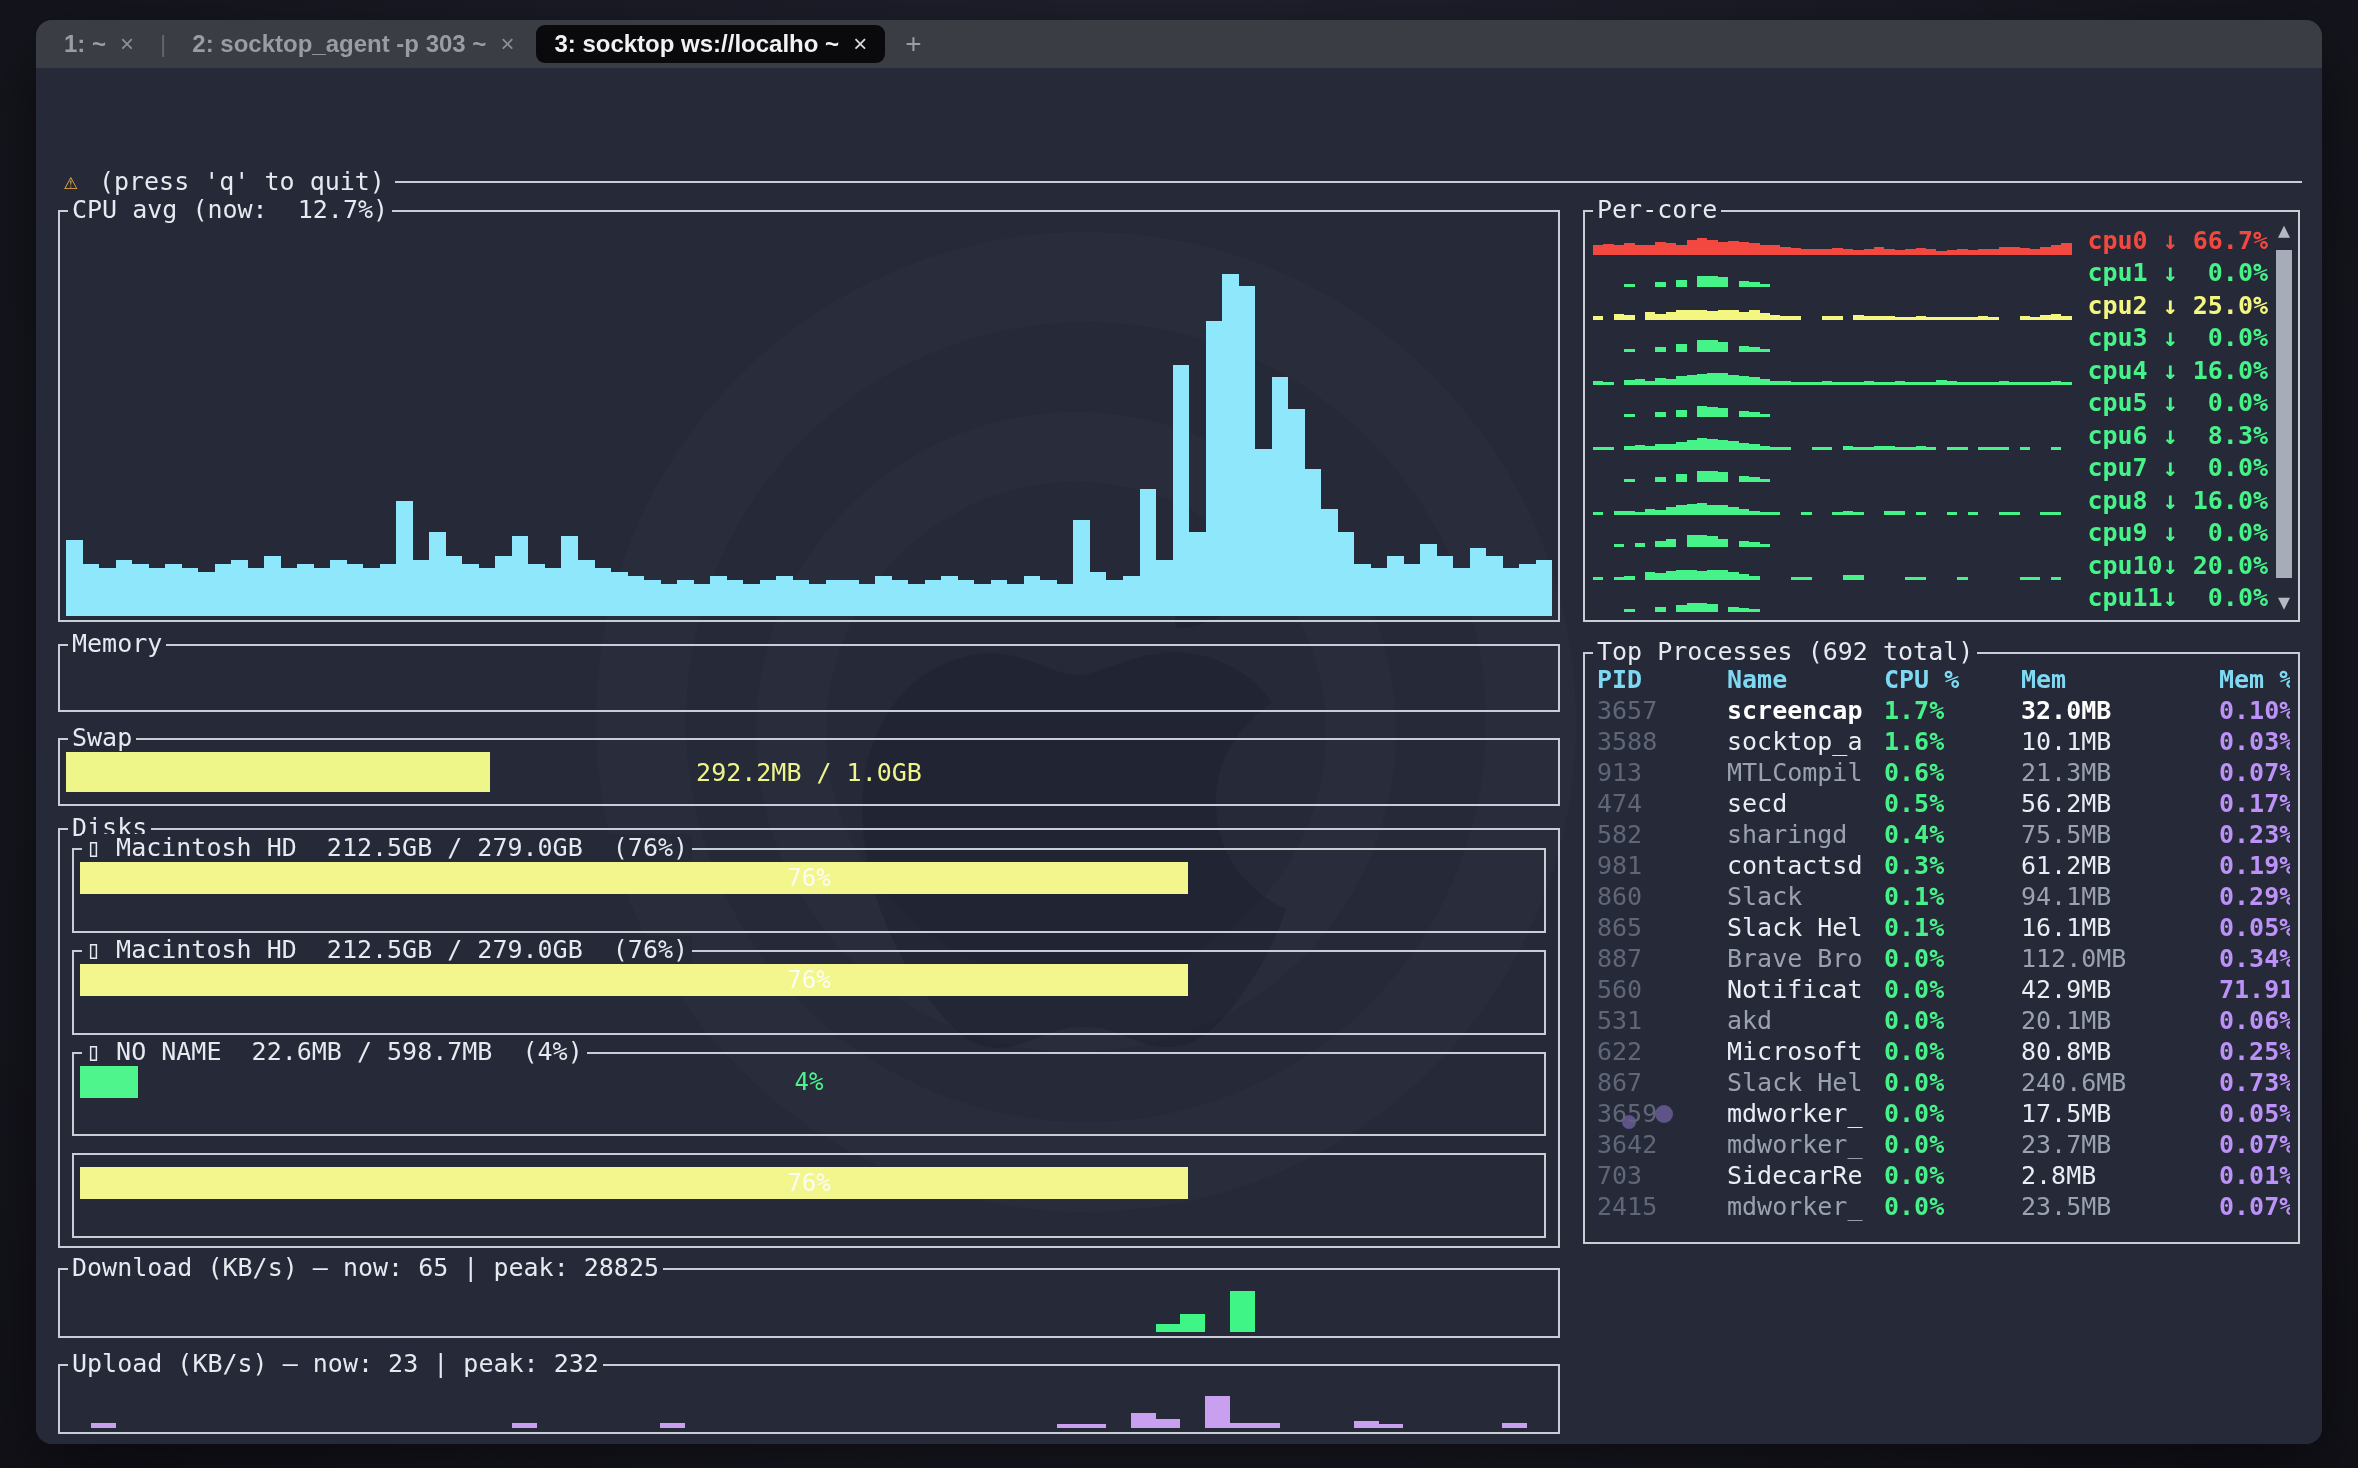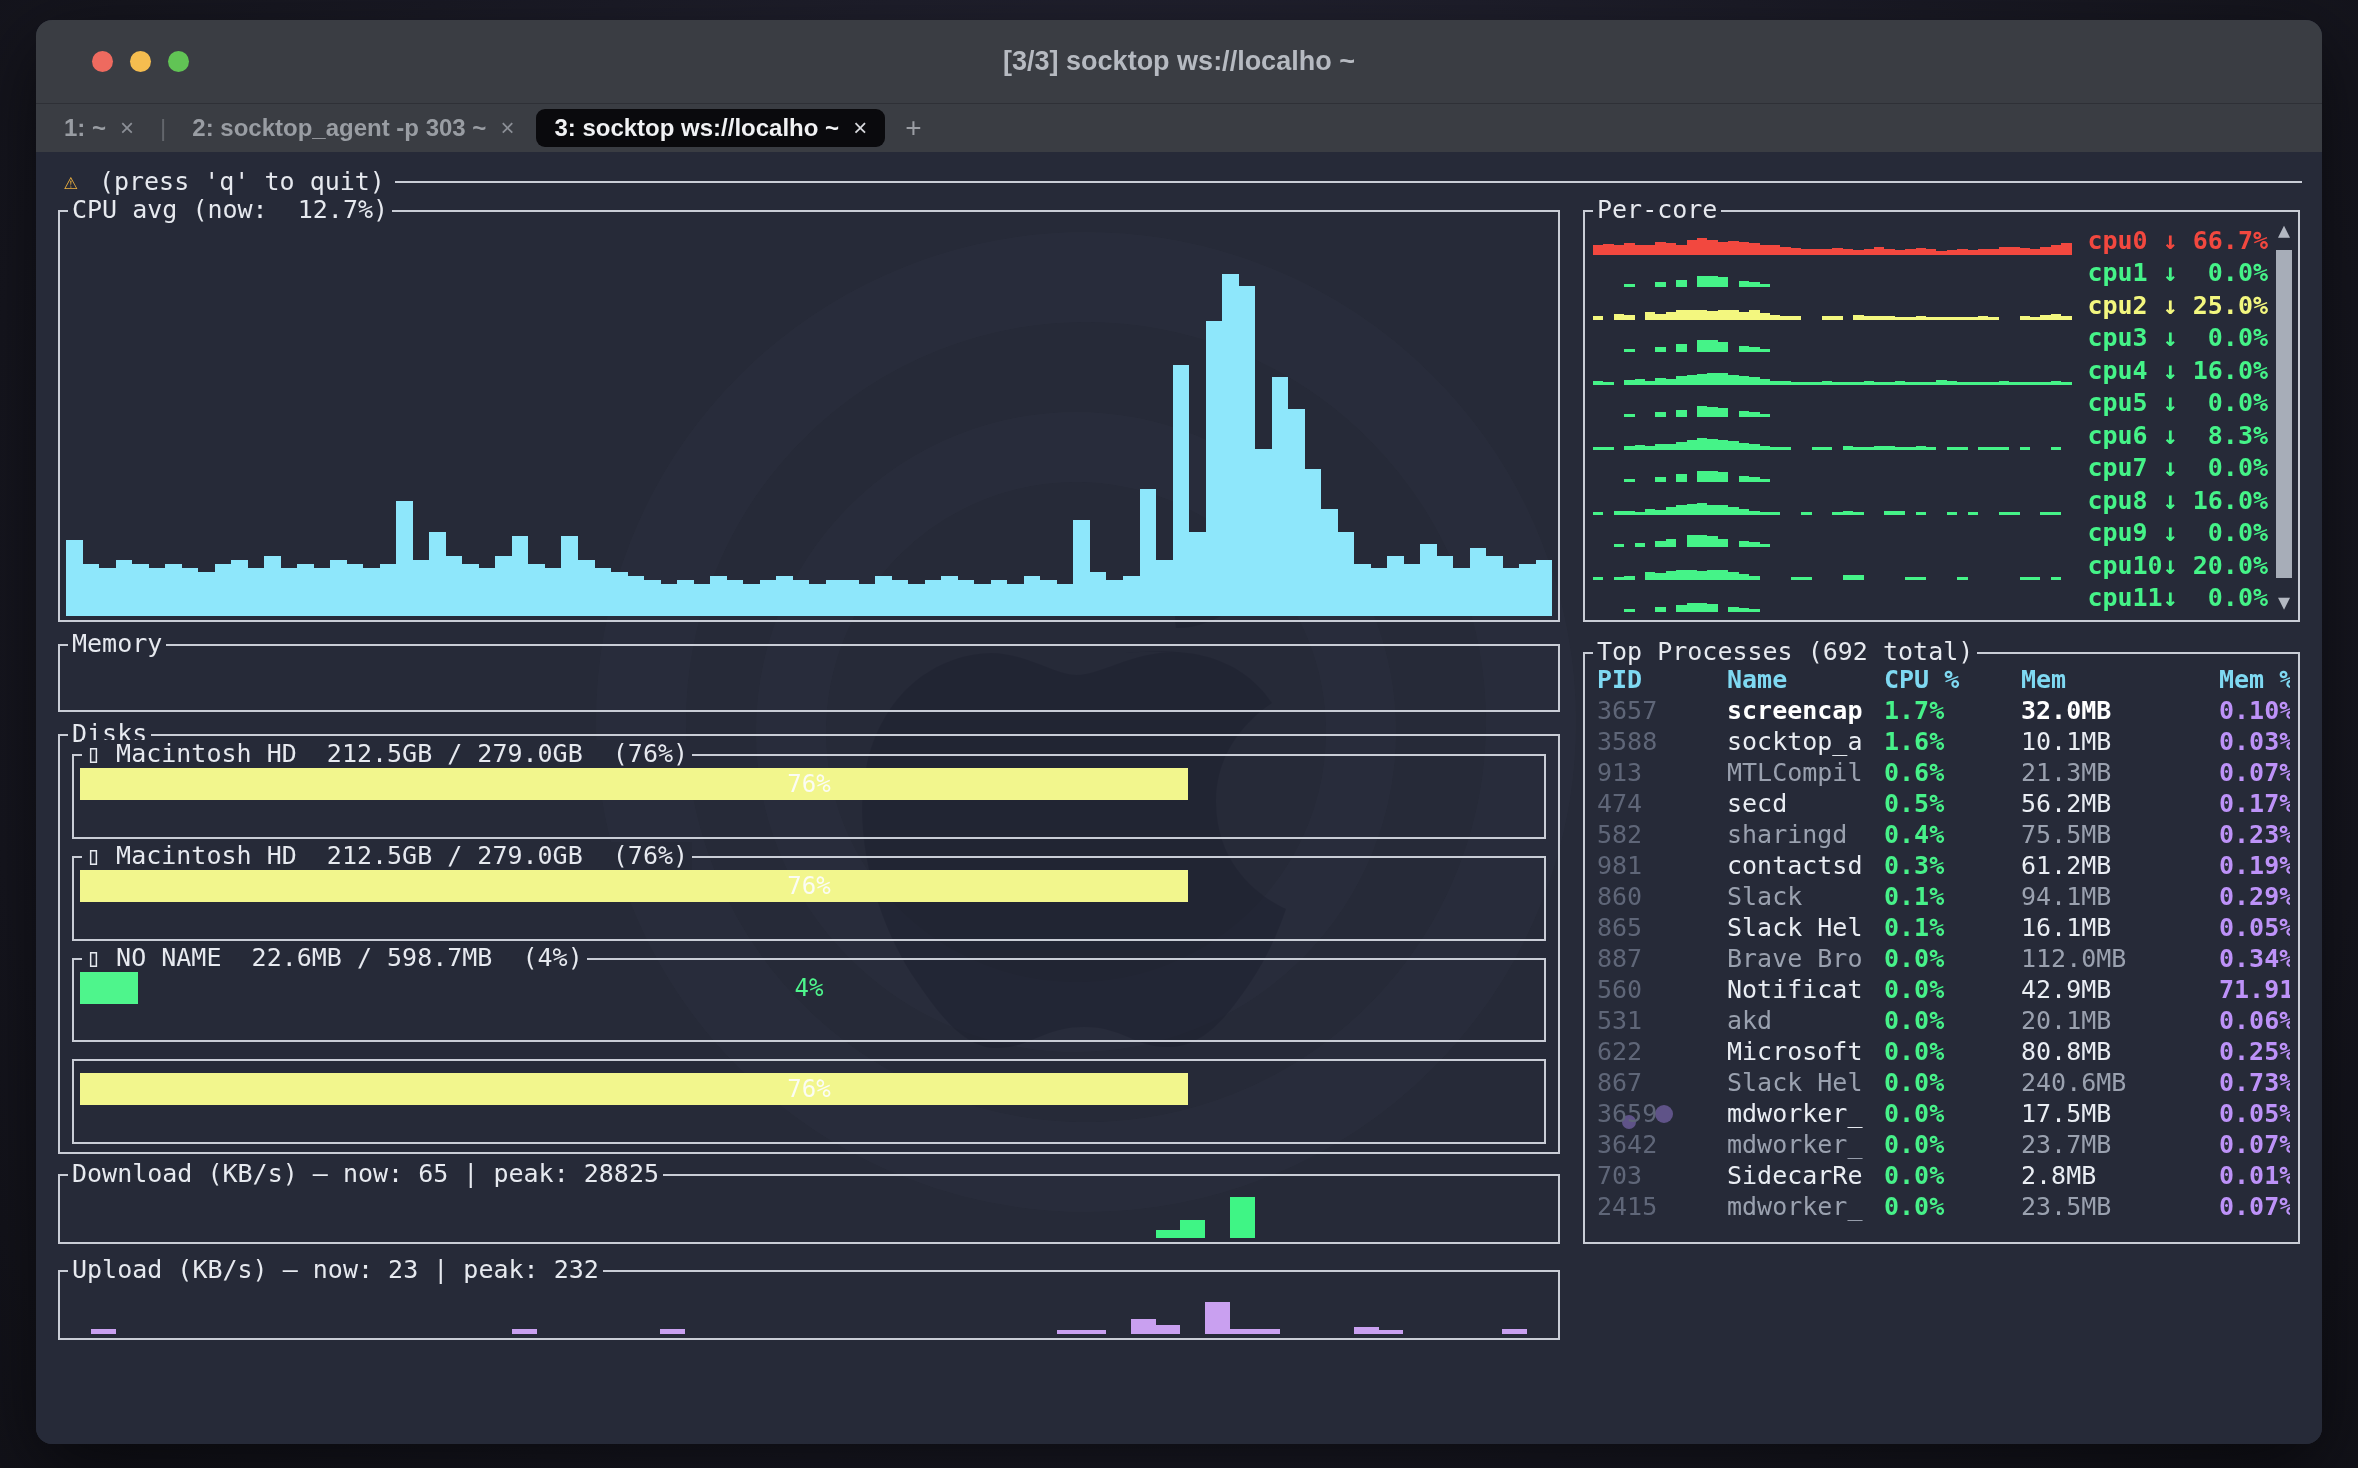--- a/index.html
+++ b/index.html
@@ -89,28 +89,20 @@
   .mempct { color:#bd92f8; font-weight:bold; }
   .bright { color:#e9edf3; }
   .dim { color:#9aa1af; }
   .rowbold { font-weight:bold; color:#ffffff; }
   .gpu-text { position:absolute; left:10px; top:8px; font-size:25px; }
 </style>
 </head>
 <body>
 
 <div class="window">
-  <div class="titlebar">
-    <div class="lights">
-      <div class="light red"></div>
-      <div class="light yellow"></div>
-      <div class="light green"></div>
-    </div>
-    <div class="win-title">[3/3] socktop ws://localho ~</div>
-  </div>
 
   <div class="tabbar">
     <div class="tab">
       <span>1: ~</span>
       <span class="close">×</span>
     </div>
     <span class="tab-sep">|</span>
     <div class="tab">
       <span>2: socktop_agent -p 303 ~</span>
       <span class="close">×</span>
@@ -234,20 +226,27 @@
               <div class="b" style="height: 12%; background: rgb(142, 231, 251);"></div>
               <div class="b" style="height: 13%; background: rgb(142, 231, 251);"></div>
               <div class="b" style="height: 14%; background: rgb(142, 231, 251);"></div>
             </div>
         </div>
 
         <div class="panel" style="height:68px; margin-top:22px;">
           <span class="ptitle">Memory</span>
         </div>
 
+        <div class="panel" style="height:68px; margin-top:26px;">
+          <span class="ptitle">Swap</span>
+          <div class="meter-wrap">
+            <div class="meter-fill" id="swap-fill" style="width: 28.5%; background: rgb(238, 246, 138);"></div>
+            <div class="meter-label" id="swap-label" style="color: rgb(238, 246, 138);">292.2MB / 1.0GB</div>
+          </div>
+        </div>
 
         <div class="panel" style="height:420px; margin-top:22px;">
           <span class="ptitle">Disks</span>
           <div class="disk-list" id="disk-list">
               <div class="disk">
                 <span class="ptitle"><span>▯</span> Macintosh HD  212.5GB / 279.0GB  (76%)</span>
                 <div class="bar-zone">
                   <div class="fill" style="width: 76%; background: rgb(242, 246, 141);"></div>
                   <div class="pct" style="color: rgb(251, 252, 244);">76%</div>
                 </div>

